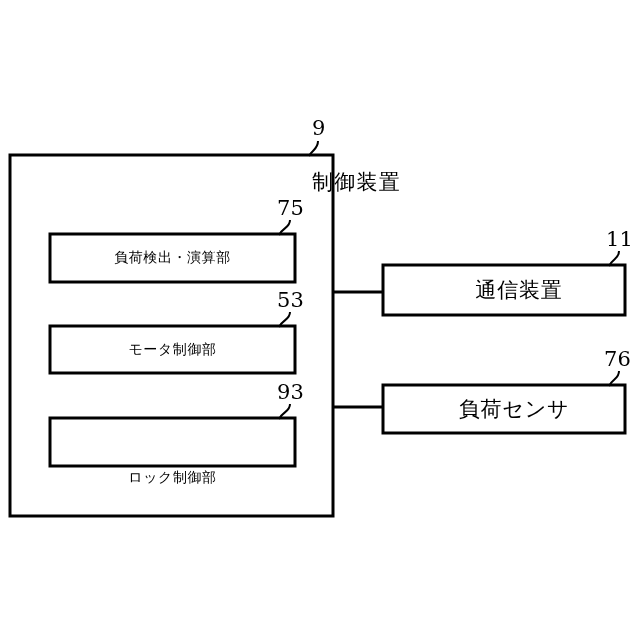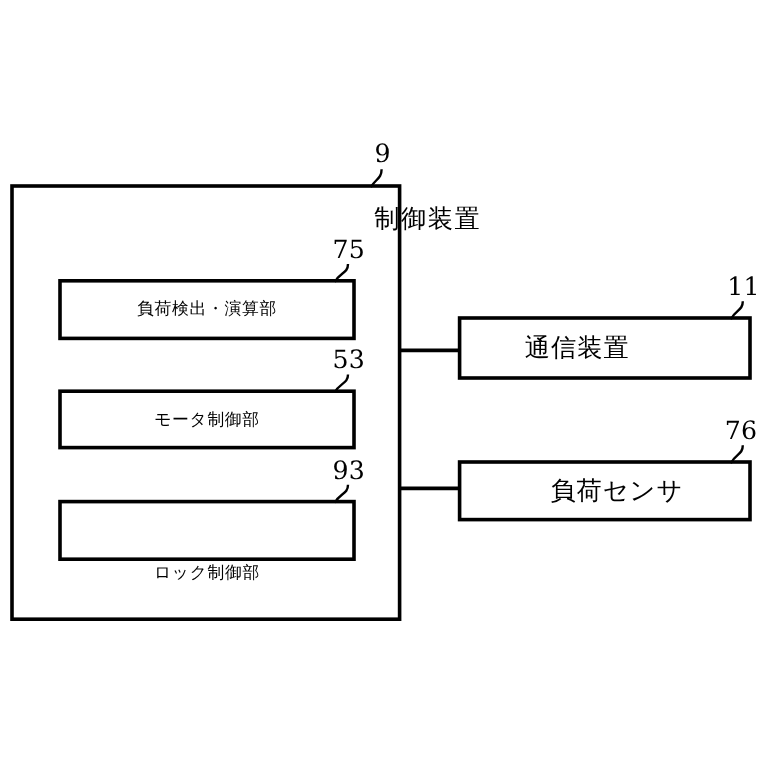--- a/index.html
+++ b/index.html
@@ -96,19 +96,19 @@
 
   <div class="box-label cap-inner" style="left:50px; top:234px; width:245px; height:48px;">負荷検出・演算部</div>
   <div class="ref-num" style="left:277px; top:196px;">75</div>
 
   <div class="box-label cap-inner" style="left:50px; top:326px; width:245px; height:47px;">モータ制御部</div>
   <div class="ref-num" style="left:277px; top:288px;">53</div>
 
   <div class="box-label cap-inner" style="left:50px; top:418px; width:245px; height:48px;margin-top:36px;">ロック制御部</div>
   <div class="ref-num" style="left:277px; top:380px;">93</div>
 
-  <div class="box-label cap-outer" style="left:360px; top:265px; width:242px; height:50px;">通信装置</div>
+  <div class="box-label cap-outer" style="left:398px; top:265px; width:242px; height:50px;">通信装置</div>
   <div class="ref-num" style="left:606px; top:227px;">11</div>
 
   <div class="box-label cap-outer" style="left:383px; top:385px; width:242px; height:48px;padding-left:10px;">負荷センサ</div>
   <div class="ref-num" style="left:604px; top:347px;">76</div>
 
 </div>
 
 </body></html>

